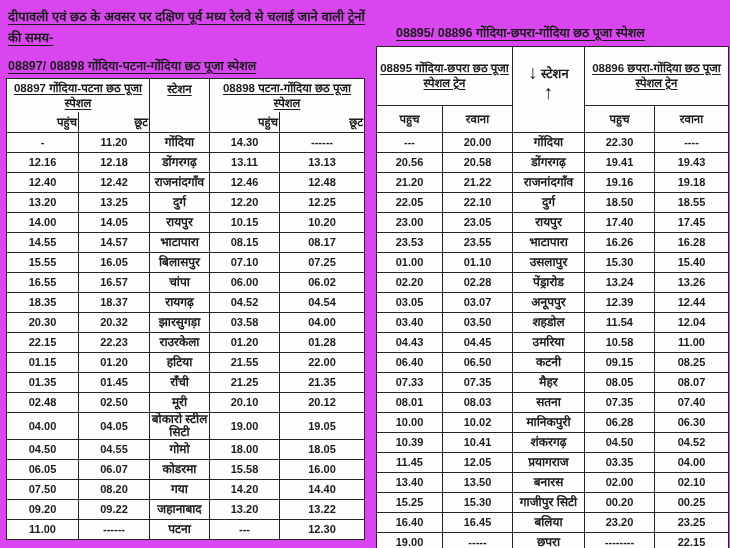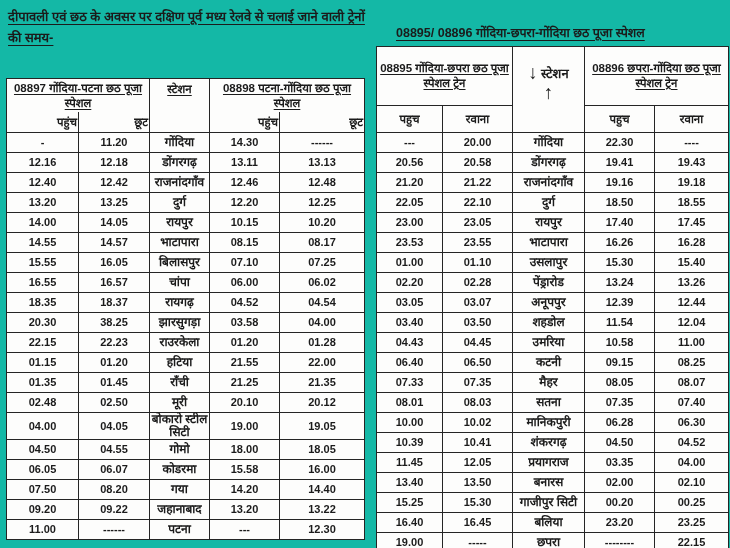--- a/index.html
+++ b/index.html
@@ -1,17 +1,17 @@
 <!DOCTYPE html>
 <html><head>
 <meta charset="utf-8">
 <style>
   html,body{margin:0;padding:0;background:#e8e8e8;}
   .page{
-    position:relative;width:730px;height:548px;background:#14b8a6;
+    position:relative;width:730px;height:548px;background:#d946ef;
     font-family:"Liberation Sans","DejaVu Sans",sans-serif;
     color:#1b1b1b;overflow:hidden;
   }
   .intro{position:absolute;left:8px;top:6px;width:360px;
     font-size:13px;font-weight:700;line-height:21px;}
   .intro div{text-decoration:underline;text-underline-offset:3px;}
   .tbl-title{position:absolute;font-size:12.5px;font-weight:700;
     text-decoration:underline;text-underline-offset:3px;white-space:nowrap;}
   .left-title{left:8px;top:57px;}
   .right-title{left:396px;top:24px;}
@@ -42,20 +42,21 @@
 </style>
 </head>
 <body>
 
 <div class="page">
 
   <div class="intro">
     <div>दीपावली एवं छठ के अवसर पर दक्षिण पूर्व मध्य रेलवे से चलाई जाने वाली ट्रेनों की समय-</div>
   </div>
 
+  <div class="tbl-title left-title">08897/ 08898 गोंदिया-पटना-गोंदिया छठ पूजा स्पेशल</div>
 
   <table class="left-tbl">
     <colgroup>
         <col class="c1">
         <col class="c2">
         <col class="c3">
         <col class="c4">
         <col class="c5">
       </colgroup>
     <thead>
@@ -136,21 +137,21 @@
         </tr>
         <tr>
           <td>18.35</td>
           <td>18.37</td>
           <td class="station">रायगढ़</td>
           <td>04.52</td>
           <td>04.54</td>
         </tr>
         <tr>
           <td>20.30</td>
-          <td>38.25</td>
+          <td>20.32</td>
           <td class="station">झारसुगड़ा</td>
           <td>03.58</td>
           <td>04.00</td>
         </tr>
         <tr>
           <td>22.15</td>
           <td>22.23</td>
           <td class="station">राउरकेला</td>
           <td>01.20</td>
           <td>01.28</td>

